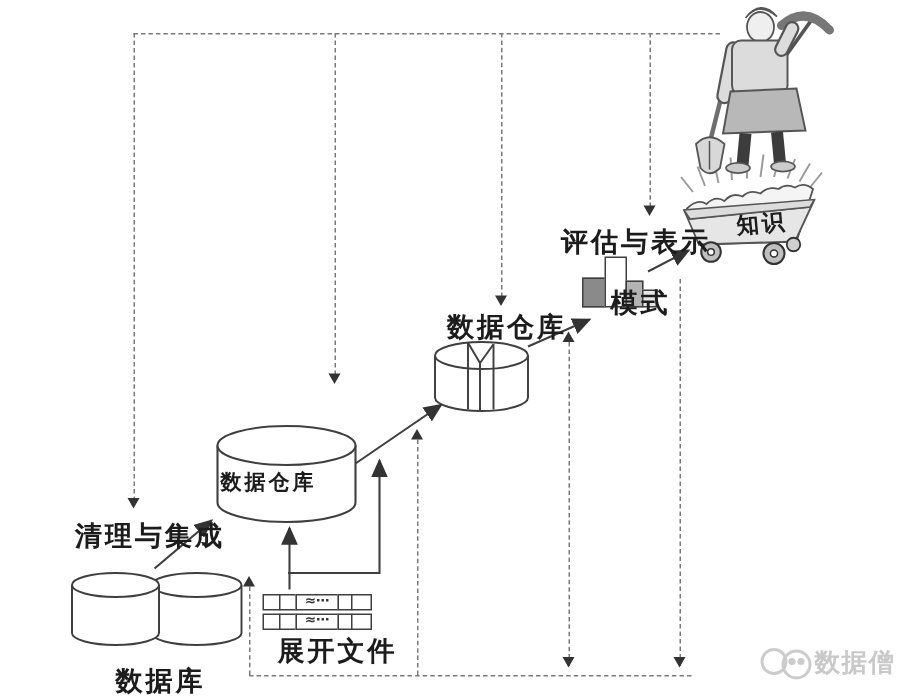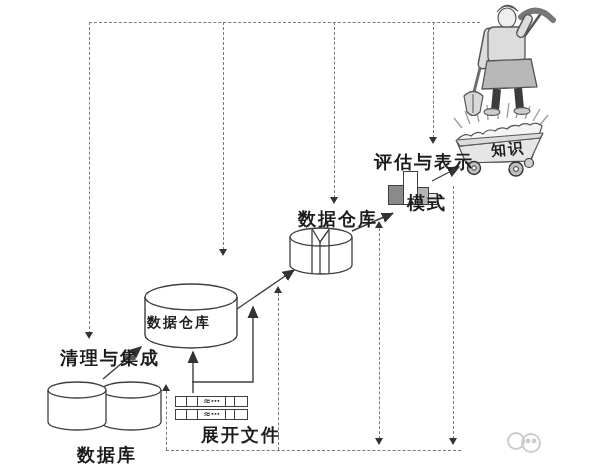--- a/index.html
+++ b/index.html
@@ -169,22 +169,25 @@
   </div>
 
   <div class="bars">
       <div class="bar" style="width: 16px; height: 20px; background: rgb(138, 138, 138);"></div>
       <div class="bar" style="width: 15px; height: 34px; background: rgb(255, 255, 255);"></div>
       <div class="bar" style="width: 12px; height: 18px; background: rgb(179, 179, 179);"></div>
       <div class="bar" style="width: 10px; height: 12px; background: rgb(230, 230, 230);"></div>
     </div>
 
   <div class="lbl" style="left:77px;top:446px;">数据库</div>
-  <div class="lbl" style="left:201px;top:426px;">展开文件</div>
-  <div class="lbl" style="left:60px;top:349px;">清理与集成</div>
+  <div class="lbl" style="left:185px;top:426px;">展开文件</div>
+  <div class="lbl" style="left:50px;top:349px;">清理与集成</div>
   <div class="lbl" style="left:133px;top:315px;width:92px;text-align:center;font-size:14px;">数据仓库</div>
   <div class="lbl" style="left:298px;top:210px;">数据仓库</div>
   <div class="lbl" style="left:407px;top:194px;">模式</div>
   <div class="lbl" style="left:374px;top:153px;">评估与表示</div>
   <div class="lbl knowledge-lbl" style="left:491px;top:142px;">知识</div>
 
+  <div class="watermark">
+    <span style="margin-left:38px;">数据僧</span>
+  </div>
 
 </div>
 
 </body></html>

